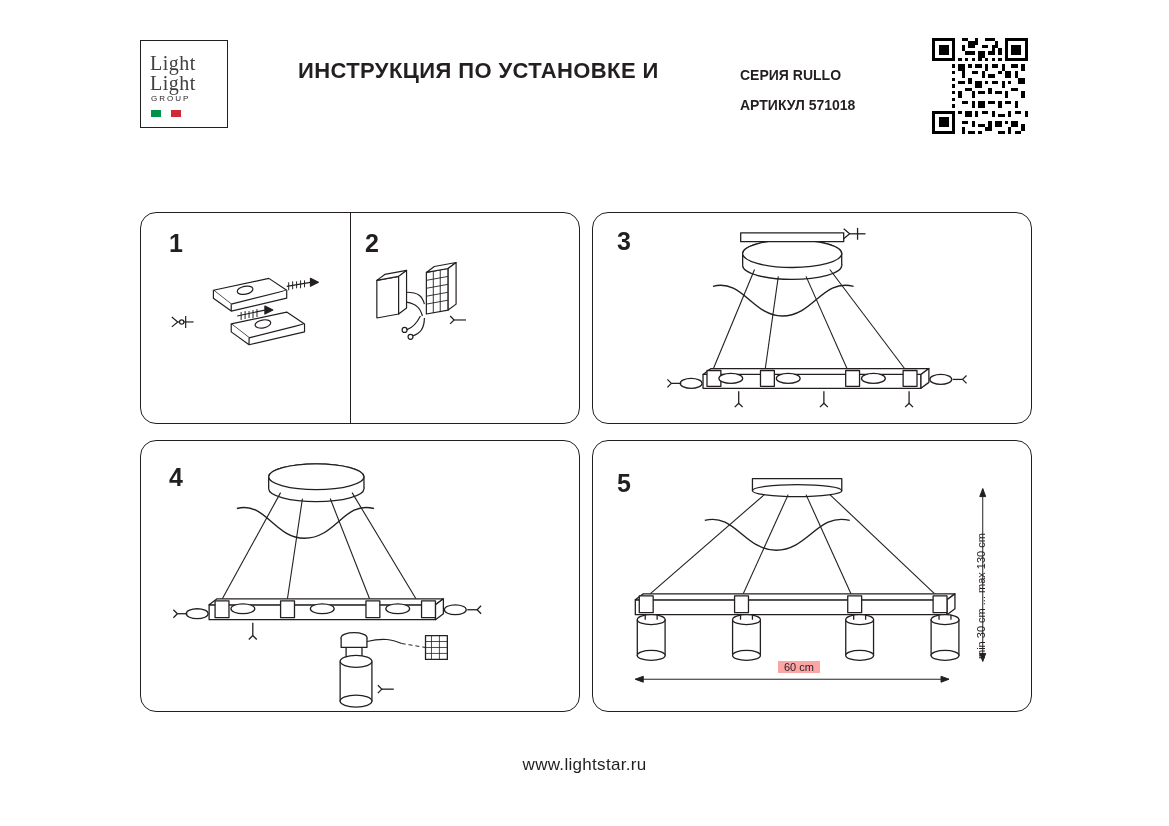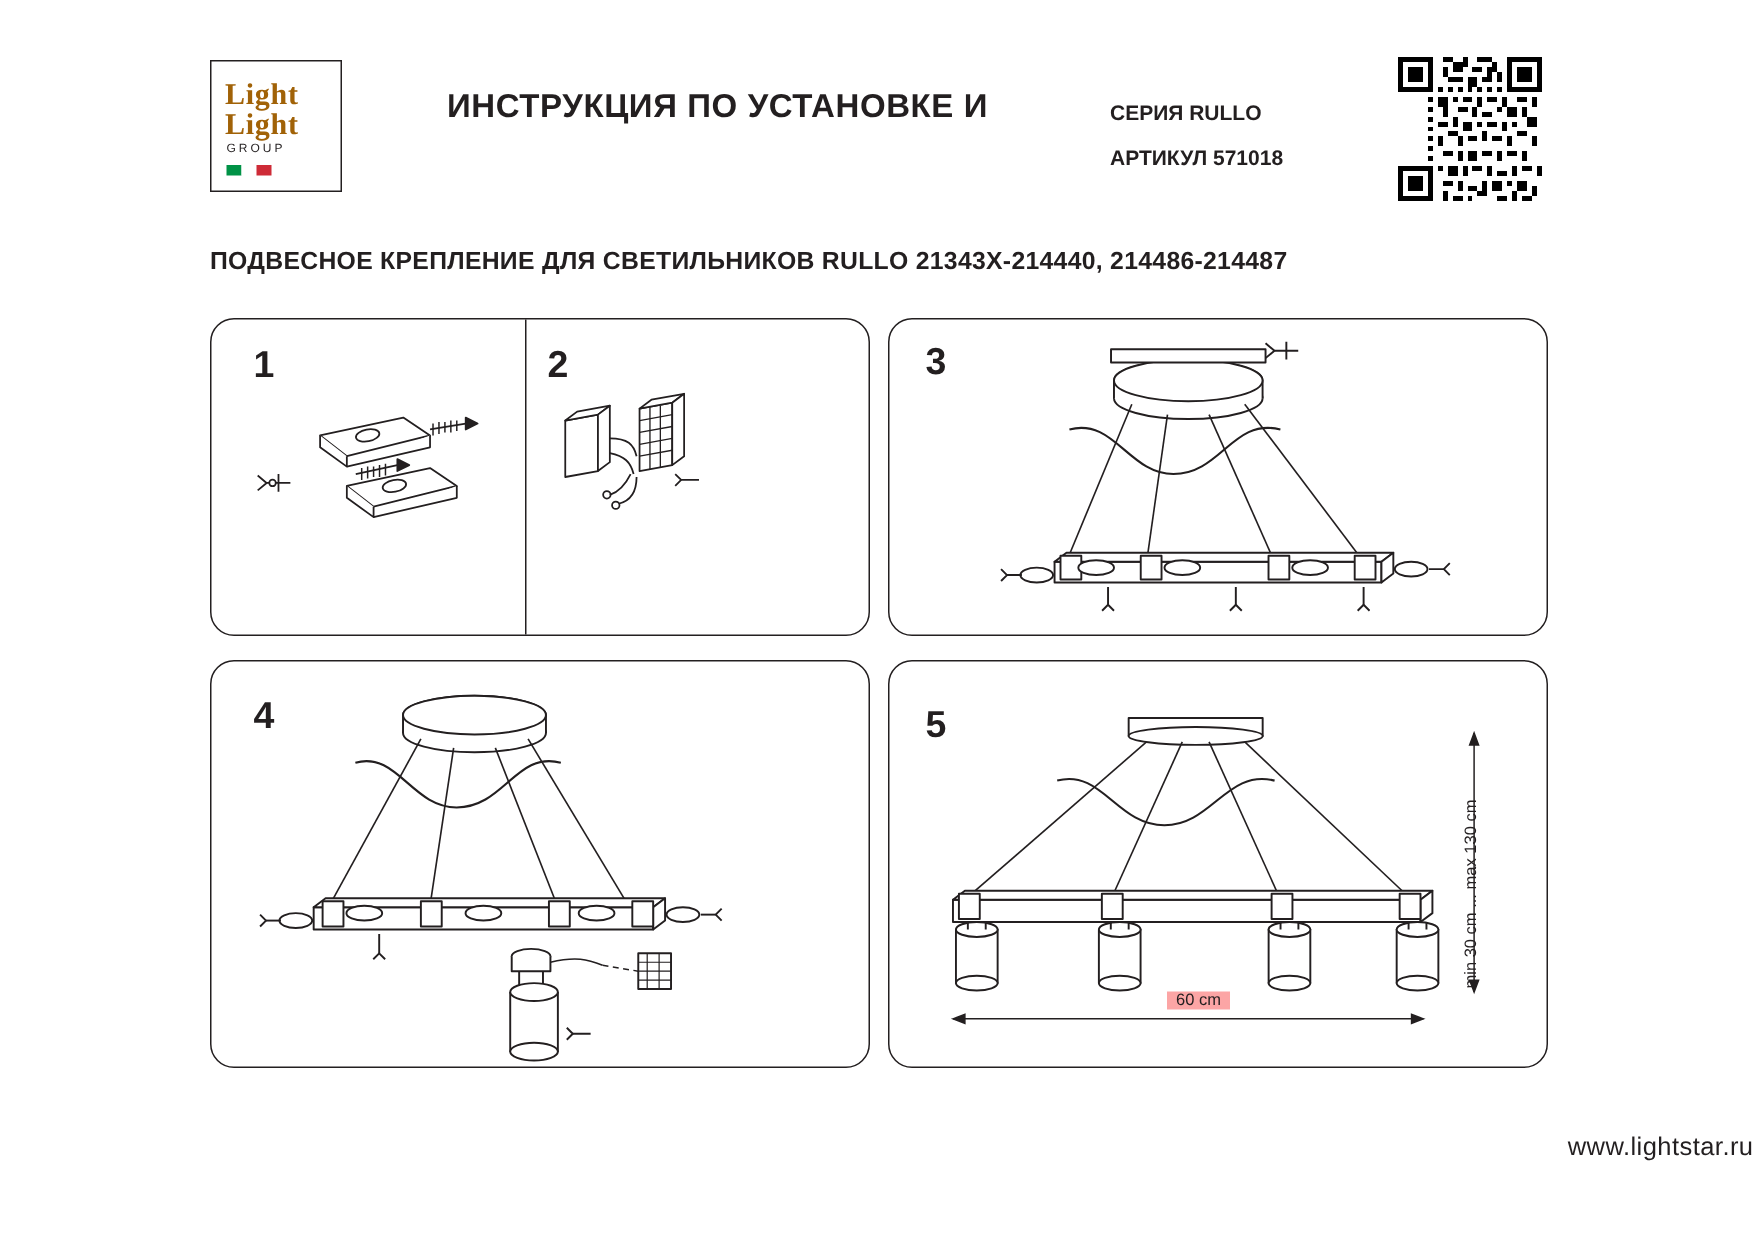--- a/index.html
+++ b/index.html
@@ -33,25 +33,25 @@
     border: 1px solid #231f20;
     background: #fff;
     display: flex;
     flex-direction: column;
     align-items: center;
     justify-content: center;
     padding-top: 2px;
   }
   .logo .lg-l1, .logo .lg-l2 {
     font-family: "Liberation Serif", serif;
-    font-weight: bold;
+    font-weight: normal;
     font-size: 20px;
     line-height: 20px;
     letter-spacing: 0.5px;
-    color: #a16207;
+    color: #404040;
     width: 100%;
     padding-left: 9px;
   }
   .logo .lg-l3 {
     font-family: "Liberation Sans", sans-serif;
     font-size: 8px;
     letter-spacing: 2px;
     color: #231f20;
     width: 100%;
     padding-left: 10px;
@@ -155,21 +155,21 @@
   .dim-v {
     writing-mode: vertical-rl;
     transform: rotate(180deg);
   }
 
   
   .footer {
     position: absolute;
     left: 0; top: 755px;
     width: 100%;
-    text-align: right;
+    text-align: center;
     font-size: 17px;
     color: #231f20;
     letter-spacing: 0.3px;
   }
 </style>
 </head>
 <body>
 
 <div class="page">
 
@@ -306,21 +306,20 @@
           <rect x="14" y="28" width="1" height="1"></rect>
             <rect x="16" y="27" width="2" height="1"></rect>
           <rect x="20" y="28" width="2" height="1"></rect>
             <rect x="23" y="27" width="1" height="2"></rect>
           <rect x="25" y="28" width="2" height="1"></rect>
         </g>
       </svg>
     </div>
   </div>
 
-  <div class="subtitle">ПОДВЕСНОЕ КРЕПЛЕНИЕ ДЛЯ СВЕТИЛЬНИКОВ RULLO 21343X-214440, 214486-214487</div>
 
   <div class="panel p12">
     <div class="divider"></div>
     <div class="step-num n1">1</div>
     <div class="step-num n2" style="left:224px;">2</div>
 
     <svg class="fig" viewBox="0 0 440 212">
       <g stroke="#231f20" fill="none" stroke-width="1.2" stroke-linejoin="round">
 
         <path d="M72 78 L128 66 L146 78 L90 92 Z" fill="#fff"></path>

